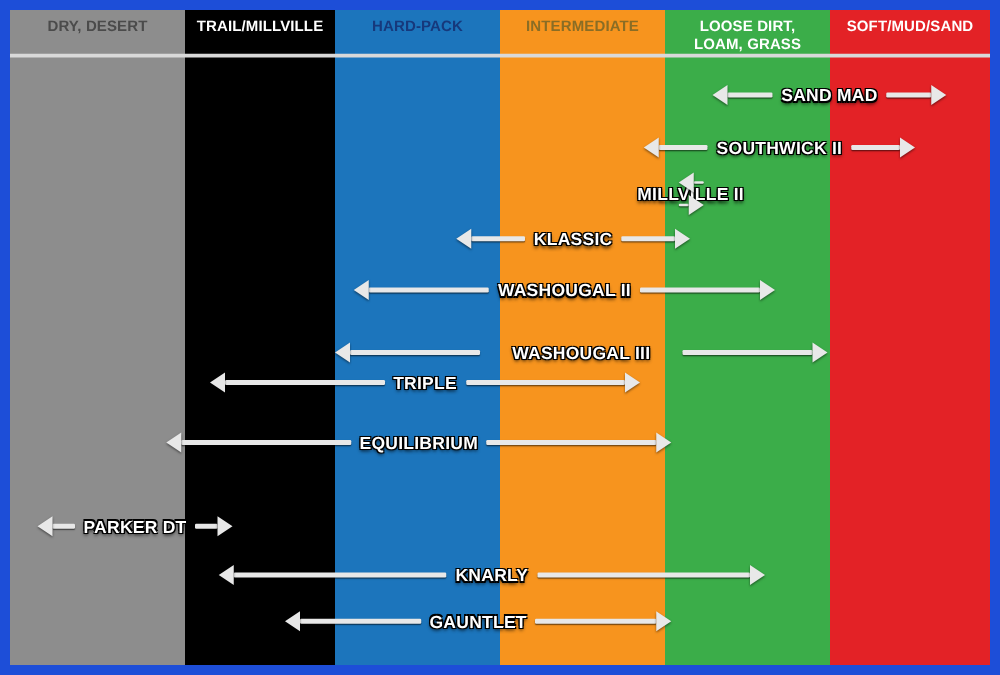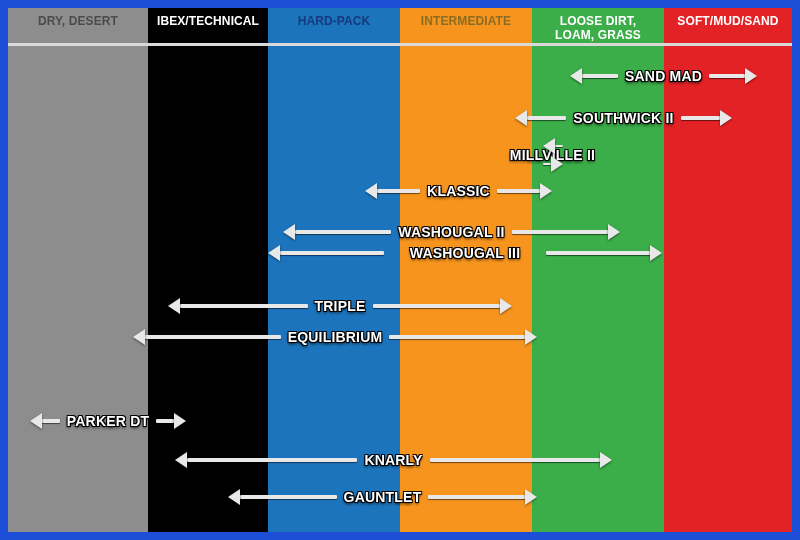--- a/index.html
+++ b/index.html
@@ -96,21 +96,21 @@
 </style>
 </head>
 <body>
 
 <div class="frame" id="frame" style="background: #1d4ed8;">
   <div class="hline" style="background: rgb(217, 217, 217);"></div>
 <div class="col" style="left: 8px; width: 140px; background: rgb(141, 141, 141);">
       <div class="col-label" style="color: rgb(75, 75, 75);">DRY, DESERT</div>
     </div>
     <div class="col" style="left: 148px; width: 120px; background: rgb(0, 0, 0);">
-      <div class="col-label" style="color: rgb(255, 255, 255);">IBEX/TECHNICAL</div>
+      <div class="col-label" style="color: rgb(255, 255, 255);">TRAIL/MILLVILLE</div>
     </div>
     <div class="col" style="left: 268px; width: 132px; background: rgb(28, 117, 188);">
       <div class="col-label" style="color: rgb(22, 57, 124);">HARD-PACK</div>
     </div>
     <div class="col" style="left: 400px; width: 132px; background: rgb(247, 148, 30);">
       <div class="col-label" style="color: rgb(138, 109, 37);">INTERMEDIATE</div>
     </div>
     <div class="col" style="left: 532px; width: 132px; background: rgb(59, 173, 73);">
       <div class="col-label" style="color: rgb(255, 255, 255); text-align: center;">LOOSE DIRT, LOAM, GRASS</div>
     </div>
@@ -135,31 +135,31 @@
     <div class="row" style="left: 365px; width: 187px; top: 181px;">
       <div class="seg l" style="background: rgb(232, 232, 232);"></div>
       <div class="lbl" style="color: rgb(255, 255, 255);">KLASSIC</div>
       <div class="seg r" style="background: rgb(232, 232, 232);"></div>
     </div>
     <div class="row" style="left: 283px; width: 337px; top: 222px;">
       <div class="seg l" style="background: rgb(232, 232, 232);"></div>
       <div class="lbl" style="color: rgb(255, 255, 255);">WASHOUGAL II</div>
       <div class="seg r" style="background: rgb(232, 232, 232);"></div>
     </div>
-    <div class="row" style="left: 268px; width: 394px; top: 243px; gap: 19px;">
+    <div class="row" style="left: 268px; width: 394px; top: 272px; gap: 19px;">
       <div class="seg l" style="background: rgb(232, 232, 232);"></div>
       <div class="lbl" style="color: rgb(255, 255, 255);">WASHOUGAL III</div>
       <div class="seg r" style="background: rgb(232, 232, 232);"></div>
     </div>
     <div class="row" style="left: 168px; width: 344px; top: 296px;">
       <div class="seg l" style="background: rgb(232, 232, 232);"></div>
       <div class="lbl" style="color: rgb(255, 255, 255);">TRIPLE</div>
       <div class="seg r" style="background: rgb(232, 232, 232);"></div>
     </div>
-    <div class="row" style="left: 133px; width: 404px; top: 327px;">
+    <div class="row" style="left: 133px; width: 404px; top: 344px;">
       <div class="seg l" style="background: rgb(232, 232, 232);"></div>
       <div class="lbl" style="color: rgb(255, 255, 255);">EQUILIBRIUM</div>
       <div class="seg r" style="background: rgb(232, 232, 232);"></div>
     </div>
     <div class="row" style="left: 30px; width: 156px; top: 411px; justify-content: flex-end;">
       <div class="seg l" style="background: rgb(232, 232, 232);"></div>
       <div class="lbl" style="color: rgb(255, 255, 255);">PARKER DT</div>
       <div class="seg r" style="background: rgb(232, 232, 232);"></div>
     </div>
     <div class="row" style="left: 175px; width: 437px; top: 450px;">

